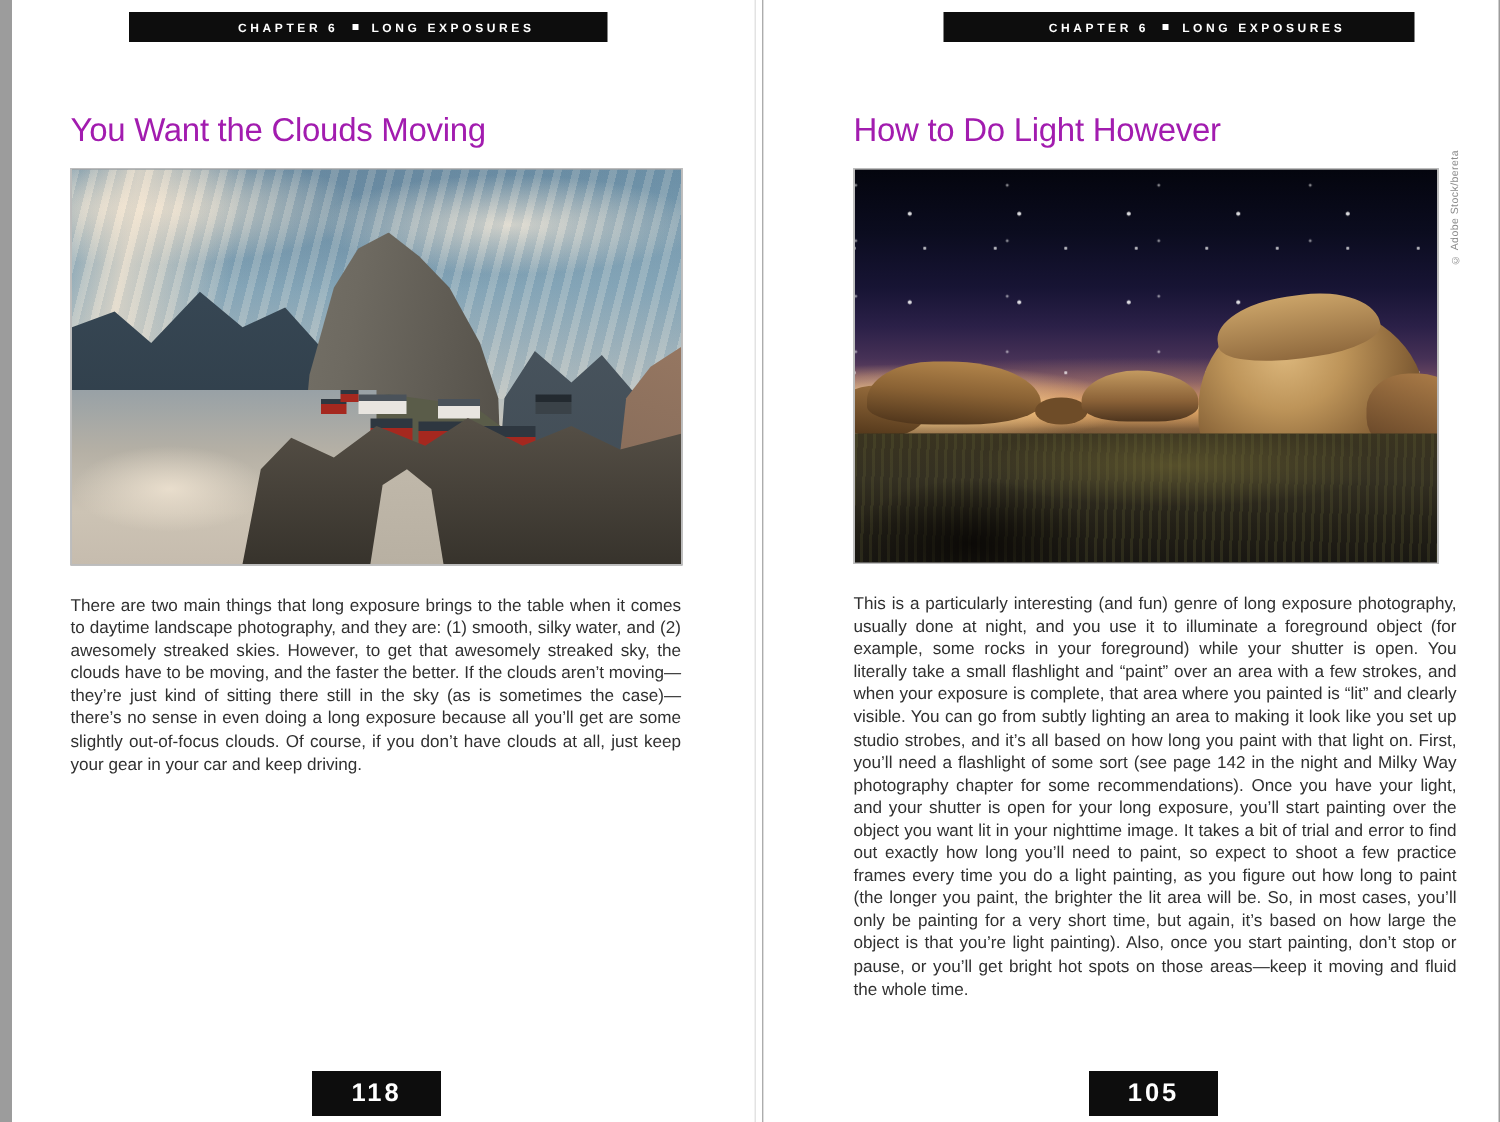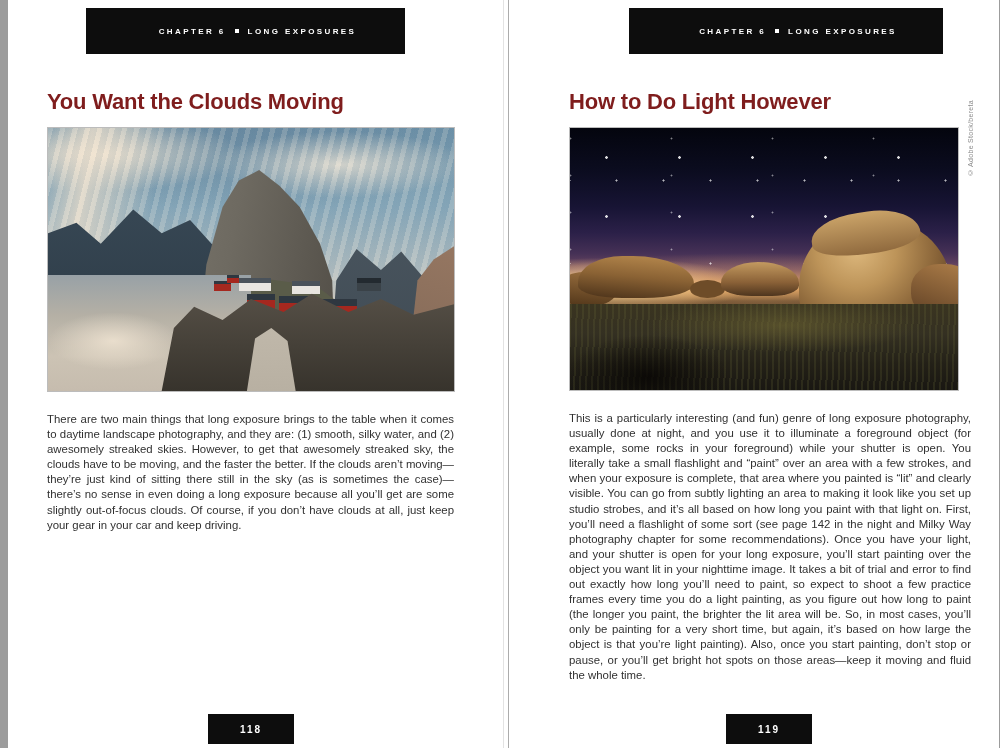--- a/index.html
+++ b/index.html
@@ -4,31 +4,31 @@
 <style>
   html,body{margin:0;padding:0;}
   body{width:1000px;height:748px;background:#9c9c9c;font-family:"Liberation Sans",sans-serif;overflow:hidden;}
   .spread{display:flex;width:1000px;height:748px;}
   .edge-strip{width:8px;height:748px;background:#9c9c9c;flex:none;}
   .page{background:#ffffff;position:relative;height:748px;box-sizing:border-box;}
   .page.left{width:496px;border-right:1px solid #e3e3e3;flex:none;}
   .seam{width:4px;background:#ffffff;border-right:1px solid #acacac;flex:none;}
   .page.right{width:490px;flex:none;}
 
-  .chapter-bar{height:46px;background:#0d0d0d;display:flex;align-items:center;justify-content:center;gap:9px;padding-left:24px;}
+  .chapter-bar{height:20px;background:#0d0d0d;display:flex;align-items:center;justify-content:center;gap:9px;padding-left:24px;}
   .page.left  .chapter-bar{margin:8px 49px 0 39px;}
   .page.right .chapter-bar{margin:8px 28px 0 60px;}
   .chapter-bar .bar-text{color:#ffffff;font-size:8px;font-weight:bold;letter-spacing:2.4px;white-space:nowrap;}
   .sq-bullet{width:4px;height:4px;background:#ffffff;display:inline-block;flex:none;}
 
   .content{position:relative;}
   .page.left  .content{margin:0 49px 0 39px;}
   .page.right .content{margin:0 28px 0 60px;}
 
-  .section-title{color:#7f1d1d;font-size:22px;font-weight:bold;letter-spacing:-0.2px;margin-top:34px;line-height:28px;}
+  .section-title{color:#a21caf;font-size:22px;font-weight:normal;letter-spacing:-0.2px;margin-top:45px;line-height:28px;}
 
   .photo-frame{margin-top:11px;border:1px solid #bcbcbc;position:relative;overflow:hidden;background:#888;}
   .photo-frame.lp{width:406px;height:263px;}
   .photo-frame.rp{width:388px;height:262px;}
   .layer{position:absolute;inset:0;}
 
   
   .lp-sky{background:
     linear-gradient(100deg, rgba(236,222,203,0) 0%, rgba(240,226,206,.85) 10%, rgba(236,222,203,0) 26%),
     radial-gradient(ellipse 55% 22% at 12% 10%, rgba(244,230,210,.95), transparent 65%),
@@ -99,21 +99,21 @@
      radial-gradient(ellipse 50% 45% at 55% 25%, rgba(125,115,55,.45), transparent 70%),
      repeating-linear-gradient(92deg, rgba(105,105,55,.22) 0 2px, transparent 2px 6px),
      linear-gradient(180deg,#3a3420 0%,#343022 35%,#232017 70%,#191712 100%);}
 
   .photo-credit{position:absolute;left:458px;top:100px;writing-mode:vertical-rl;transform:rotate(180deg);
     font-size:7px;color:#8b8b8b;letter-spacing:.3px;white-space:nowrap;}
 
   .body-text{margin-top:20px;font-size:11.4px;line-height:15.1px;color:#303030;text-align:justify;}
 
   .folio{position:absolute;bottom:4px;width:86px;height:30px;background:#0d0d0d;color:#ffffff;
-    font-size:10px;font-weight:bold;letter-spacing:2px;display:flex;align-items:center;justify-content:center;}
+    font-size:17px;font-weight:bold;letter-spacing:2px;display:flex;align-items:center;justify-content:center;}
   .page.left  .folio{left:200px;}
   .page.right .folio{left:217px;}
 </style>
 </head>
 <body>
 
 <div class="spread">
   <div class="edge-strip"></div>
 
   <div class="page left">
@@ -178,15 +178,15 @@
         <div class="rp-shadow"></div>
         <div class="rp-boulder-main"></div>
         <div class="rp-boulder-cap"></div>
         <div class="rp-boulder-right"></div>
         <div class="rp-ground"></div>
       </div>
 
       <div class="body-text">This is a particularly interesting (and fun) genre of long exposure photography, usually done at night, and you use it to illuminate a foreground object (for example, some rocks in your foreground) while your shutter is open. You literally take a small flashlight and “paint” over an area with a few strokes, and when your exposure is complete, that area where you painted is “lit” and clearly visible. You can go from subtly lighting an area to making it look like you set up studio strobes, and it’s all based on how long you paint with that light on. First, you’ll need a flashlight of some sort (see page 142 in the night and Milky Way photography chapter for some recommendations). Once you have your light, and your shutter is open for your long exposure, you’ll start painting over the object you want lit in your nighttime image. It takes a bit of trial and error to find out exactly how long you’ll need to paint, so expect to shoot a few practice frames every time you do a light painting, as you figure out how long to paint (the longer you paint, the brighter the lit area will be. So, in most cases, you’ll only be painting for a very short time, but again, it’s based on how large the object is that you’re light painting). Also, once you start painting, don’t stop or pause, or you’ll get bright hot spots on those areas—keep it moving and fluid the whole time.</div>
     </div>
     <div class="photo-credit">© Adobe Stock/bereta</div>
-    <div class="folio">119</div>
+    <div class="folio">105</div>
   </div>
 </div>
 
 </body></html>

